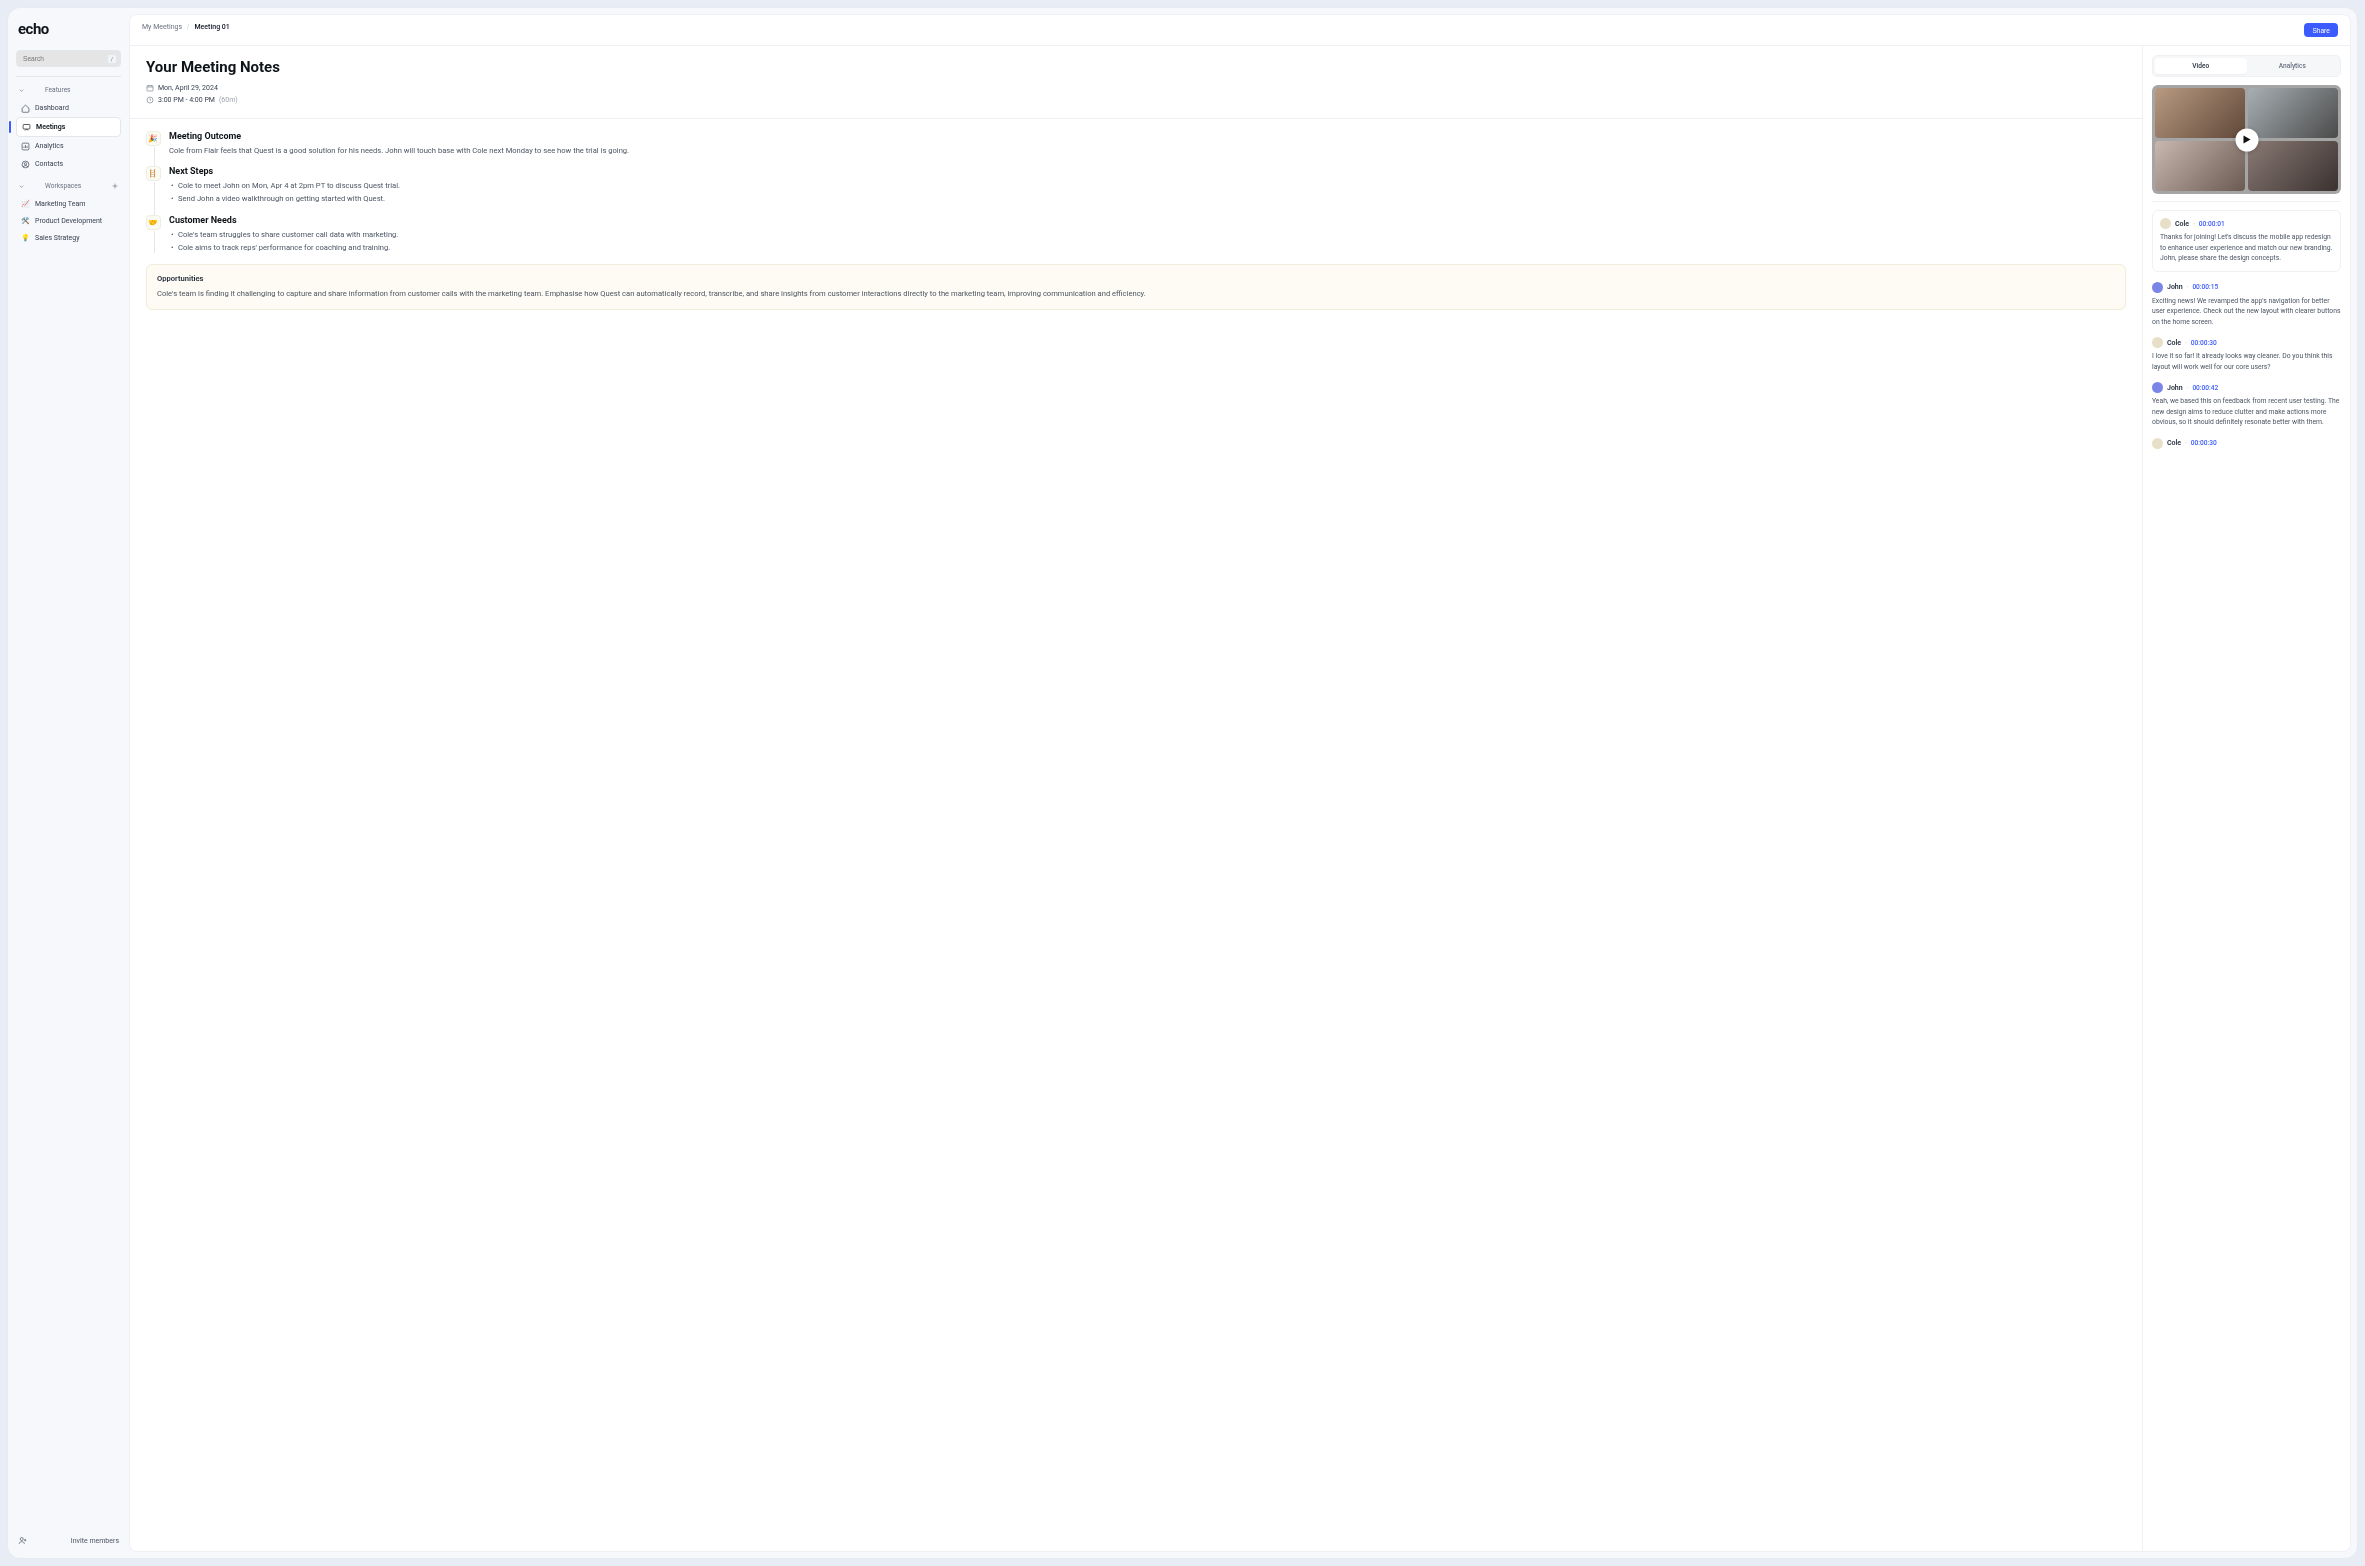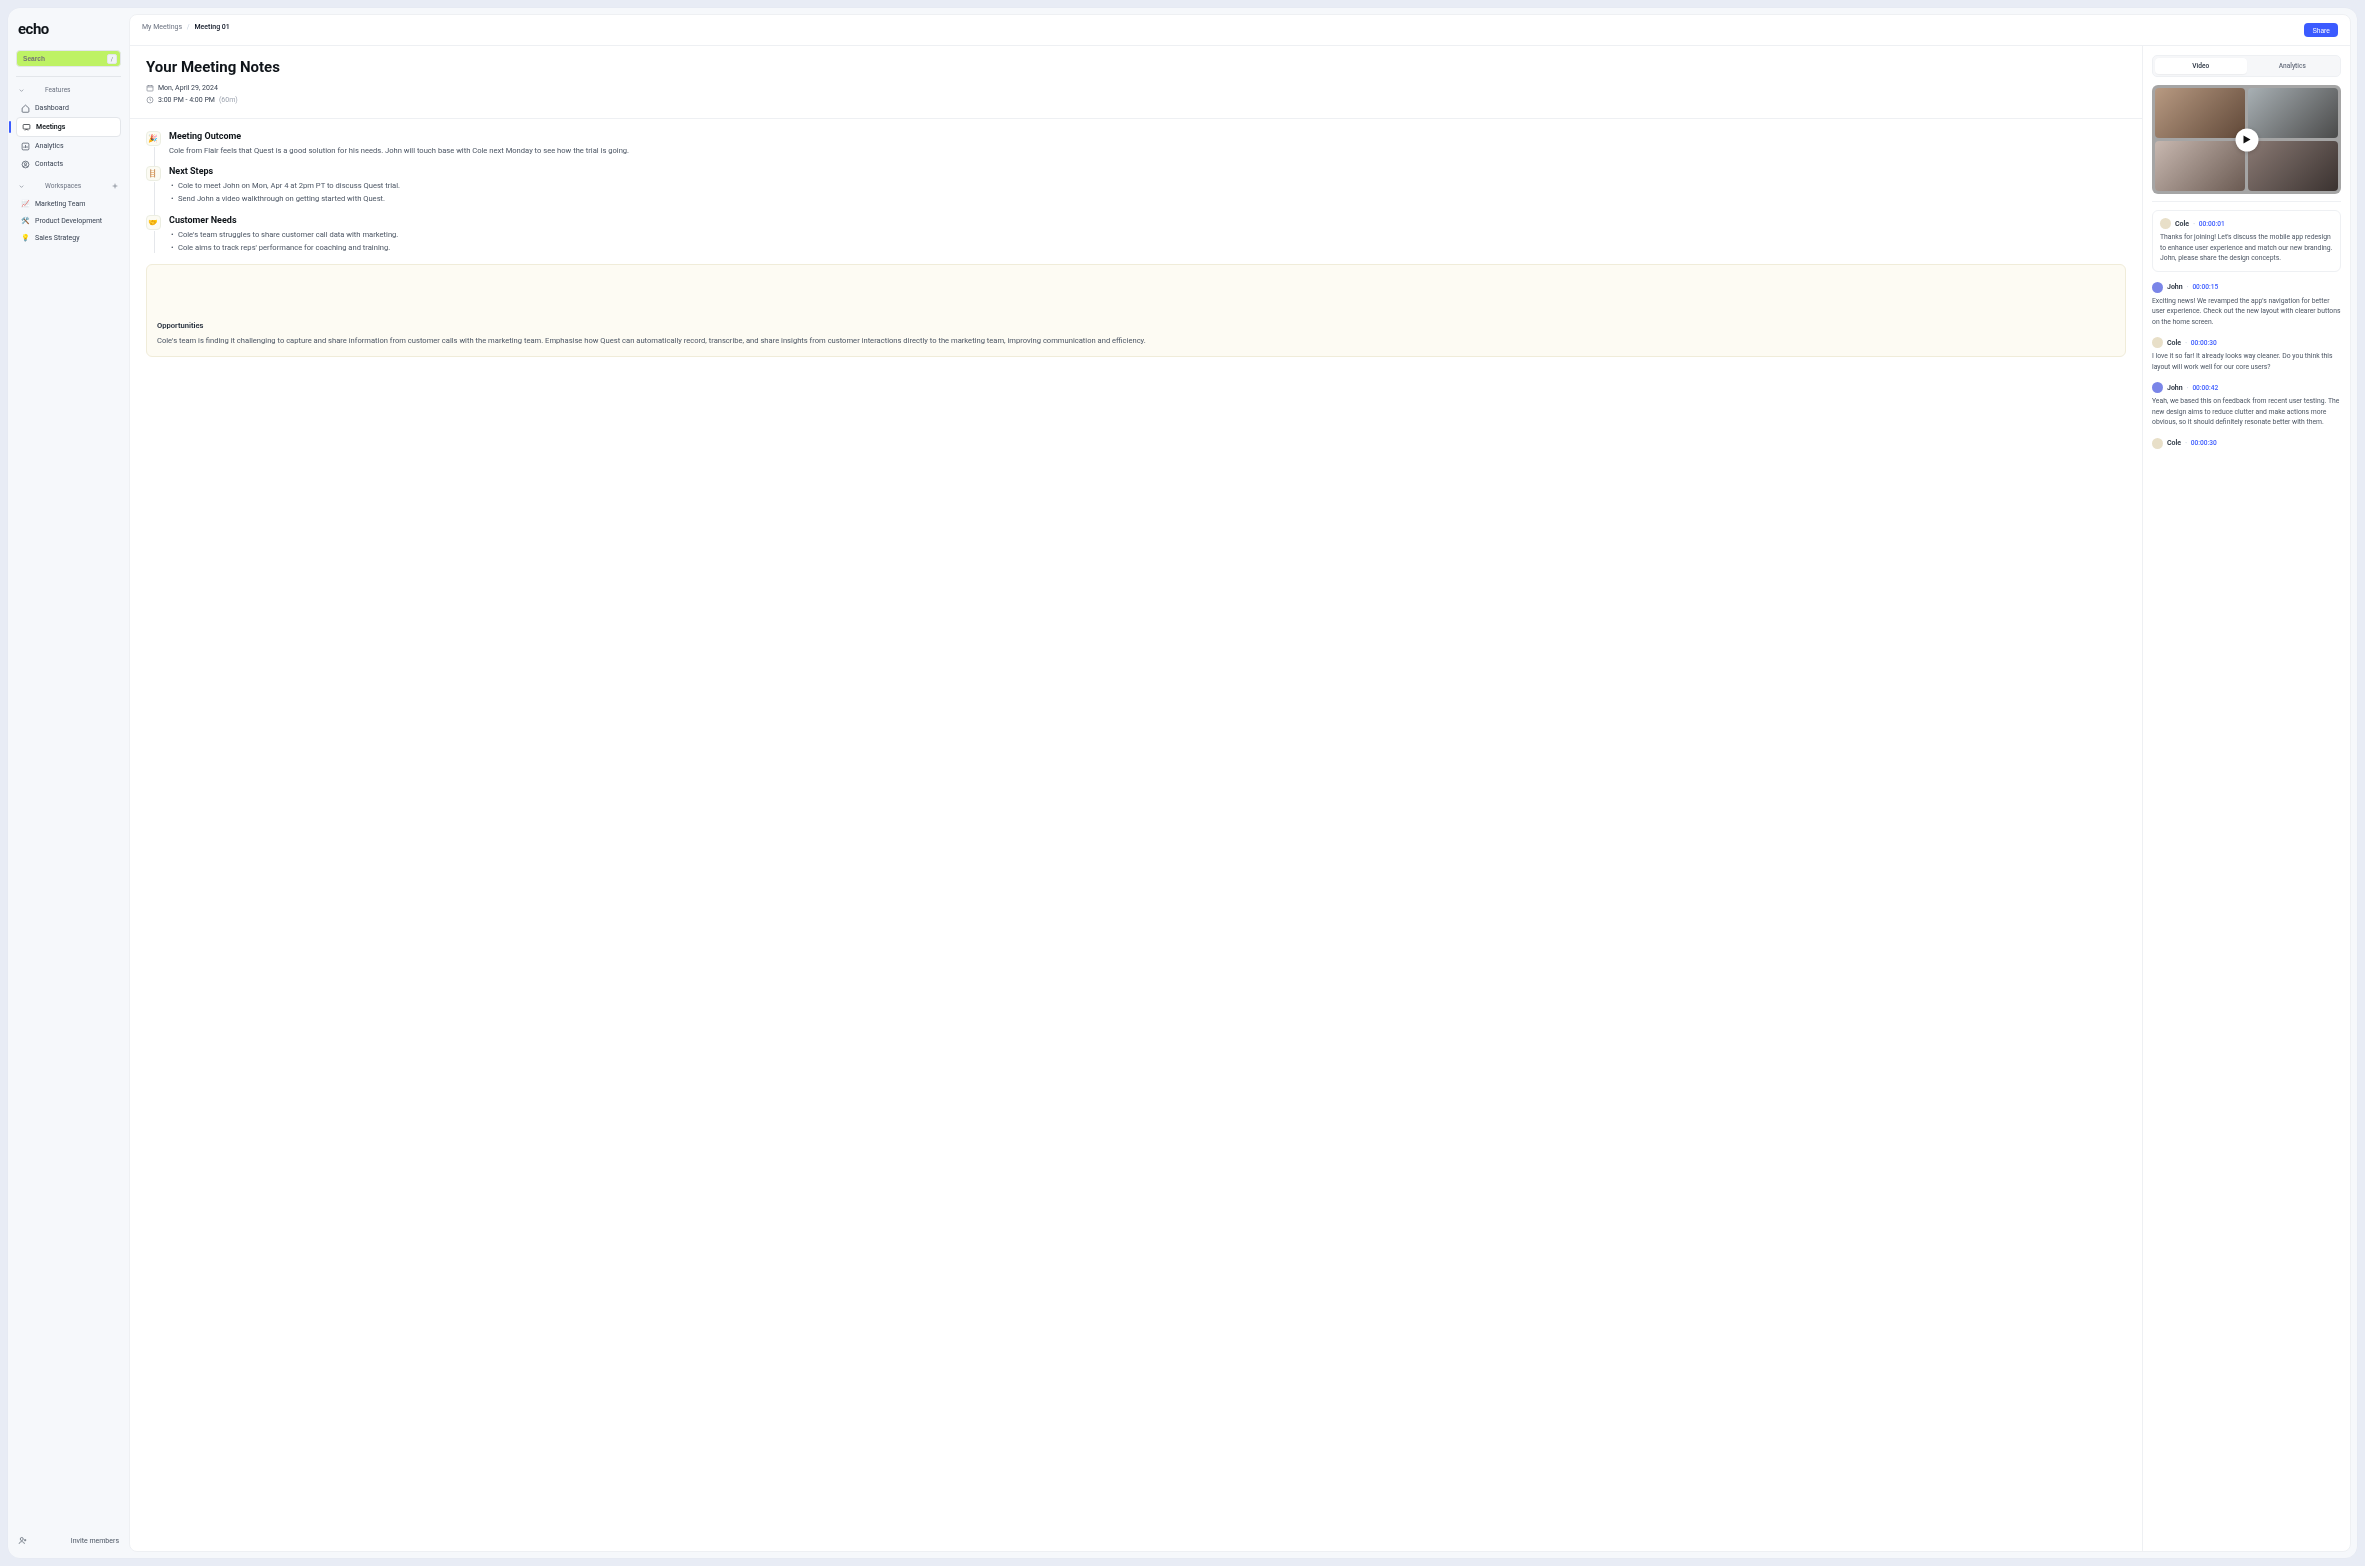--- a/index.html
+++ b/index.html
@@ -37,22 +37,21 @@
   position: relative;
   margin-bottom: 5px;
 }
 .search-input {
   width: 100%;
   padding: 4px 16px 4px 6px;
   border: 0.5px solid #e3e6ea;
   border-radius: 4px;
   font-size: 6.6px;
   color: #6b7280;
-  background: #bef264;
-  font-weight: bold;
+  background: #e5e5e5;
 }
 .search-kbd {
   position: absolute;
   right: 4px;
   top: 50%;
   transform: translateY(-50%);
   background: #f1f3f5;
   border: 0.5px solid #e3e6ea;
   border-radius: 2px;
   padding: 1px 3px;
@@ -250,21 +249,20 @@
   border: 0.5px solid #f0ecd9;
   border-radius: 6px;
   padding: 9px 10px;
   margin-top: 4px;
 }
 .callout-title {
   font-size: 7.6px;
   font-weight: 600;
   margin-bottom: 5px;
   color: #1f2937;
-  margin-top: 47px;
 }
 .callout-text {
   font-size: 7.6px;
   line-height: 1.65;
   color: #4b5563;
 }
 
 .right-col {
   width: 207px;
   padding: 9px 9px 0;

